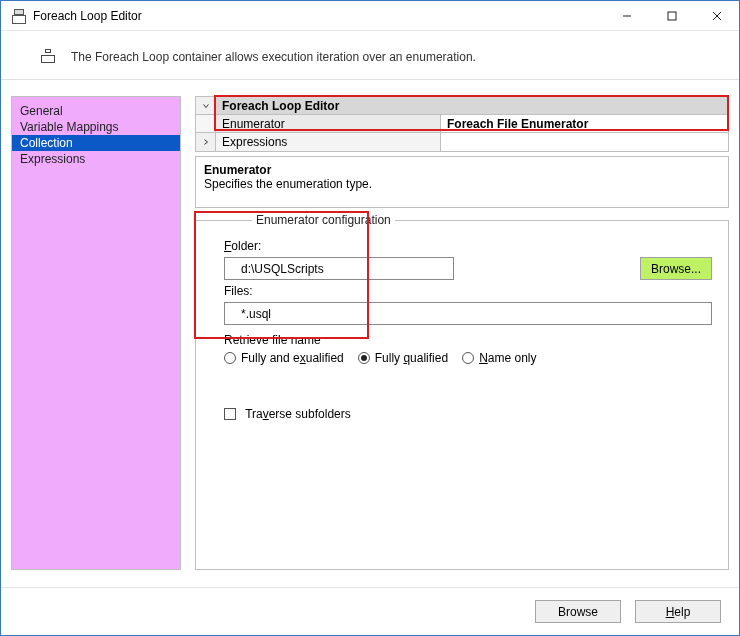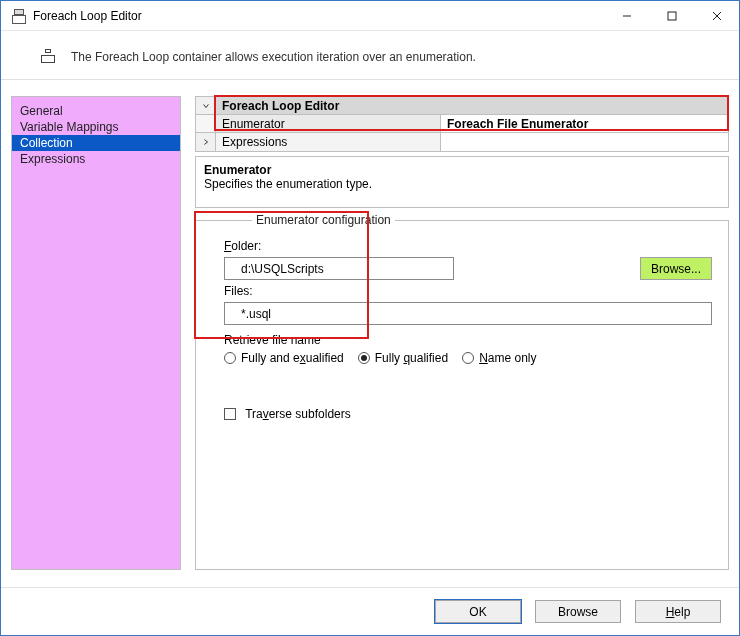--- a/index.html
+++ b/index.html
@@ -264,19 +264,18 @@
         <div style="margin-top:42px">
           <span class="chk"></span>
           <span><span>Tra</span><span class="u">v</span><span>erse subfolders</span></span>
         </div>
       </div>
     </div>
   </div>
 </div>
 
 <div class="footer">
-  <div class="fbtn primary">OK</div>
   <div class="fbtn">Browse</div>
   <div class="fbtn">
     <span class="u">H</span>
       <span>elp</span>
   </div>
 </div>
 
 </body></html>

